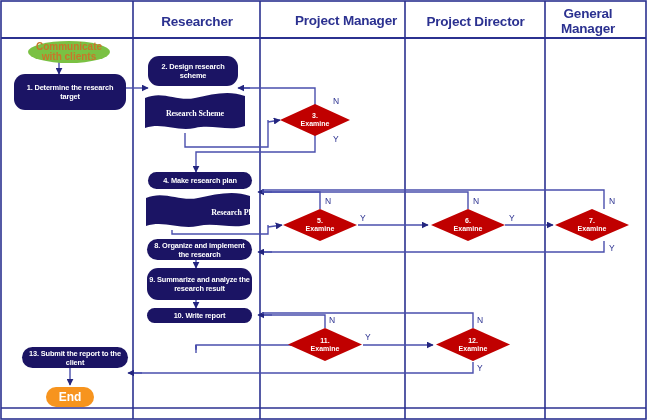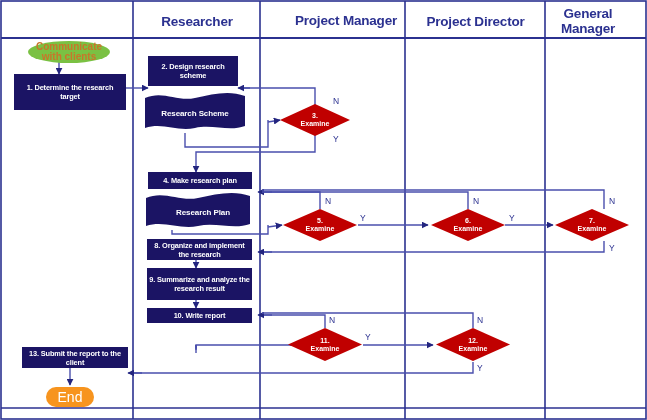--- a/index.html
+++ b/index.html
@@ -7,35 +7,35 @@
   #canvas{position:relative;width:647px;height:420px;background:#fff;overflow:hidden;}
   #svg{position:absolute;left:0;top:0;width:647px;height:420px;}
   .lane-title{
     position:absolute;color:#2b3190;font-weight:bold;font-size:13.5px;
     text-align:center;line-height:15px;display:flex;align-items:center;
     justify-content:center;letter-spacing:-.2px;
   }
   .node{position:absolute;display:flex;align-items:center;justify-content:center;text-align:center;}
   .proc{
     background:#1b1464;color:#ffffff;font-size:7.4px;line-height:9px;
-    font-weight:bold;letter-spacing:-.15px;padding:1px 2px;box-sizing:border-box;
+    font-weight:bold;letter-spacing:-.15px;padding:1px 2px;box-sizing:border-box;border-radius:11px;
   }
   .doc{color:#ffffff;font-size:8px;font-weight:bold;letter-spacing:-.1px;}
-  .doc .doc-label{position:relative;z-index:2;}
+  .doc .doc-label{position:relative;z-index:2;font-family:Liberation Serif, serif;}
   .doc svg{position:absolute;left:0;top:0;}
   .diamond{color:#ffffff;font-size:7px;line-height:8px;font-weight:bold;}
   .diamond svg{position:absolute;left:0;top:0;}
   .diamond .dlabel{position:relative;z-index:2;text-shadow:none;}
   .oval-start{
     background:#7ac143;color:#c8762a;border-radius:50%;font-size:10px;
     font-weight:bold;line-height:10px;justify-content:center;
   }
   .oval-end{
-    background:#f7941e;color:#ffffff;border-radius:12px;font-size:14px;
-    font-weight:normal;
+    background:#f7941e;color:#ffffff;border-radius:12px;font-size:12px;
+    font-weight:bold;
   }
   .edge-label{position:absolute;color:#2b3190;font-size:8.5px;font-weight:normal;}
 </style>
 </head>
 <body>
 
 <div id="canvas">
 
   <svg id="svg" viewBox="0 0 647 420">
     <defs>
@@ -156,21 +156,21 @@
     <span>N</span>
   </div>
   <div class="edge-label" style="left:333px;top:134px;">
     <span>Y</span>
   </div>
 
   <div class="node proc" style="left:148px;top:172px;width:104px;height:17px;text-align:right;">
     <span>4. Make  research plan</span>
   </div>
 
-  <div class="node doc" style="left:146px;top:192px;width:114px;height:40px;">
+  <div class="node doc" style="left:146px;top:192px;width:114px;height:40px;padding-left:32px;">
     <svg width="104" height="40" viewBox="0 0 104 40">
       <path d="M0,6 C18,-2 34,10 52,6 C70,2 88,-2 104,4 L104,32 C88,38 70,30 52,34 C34,38 18,28 0,34 Z" fill="#1b1464"></path>
     </svg>
     <span class="doc-label">Research Plan</span>
   </div>
 
   <div class="node diamond" style="left:283px;top:209px;width:74px;height:32px;">
     <svg width="74" height="32" viewBox="0 0 74 32">
       <polygon points="37,0 74,16 37,32 0,16" fill="#c00000"></polygon>
     </svg>

